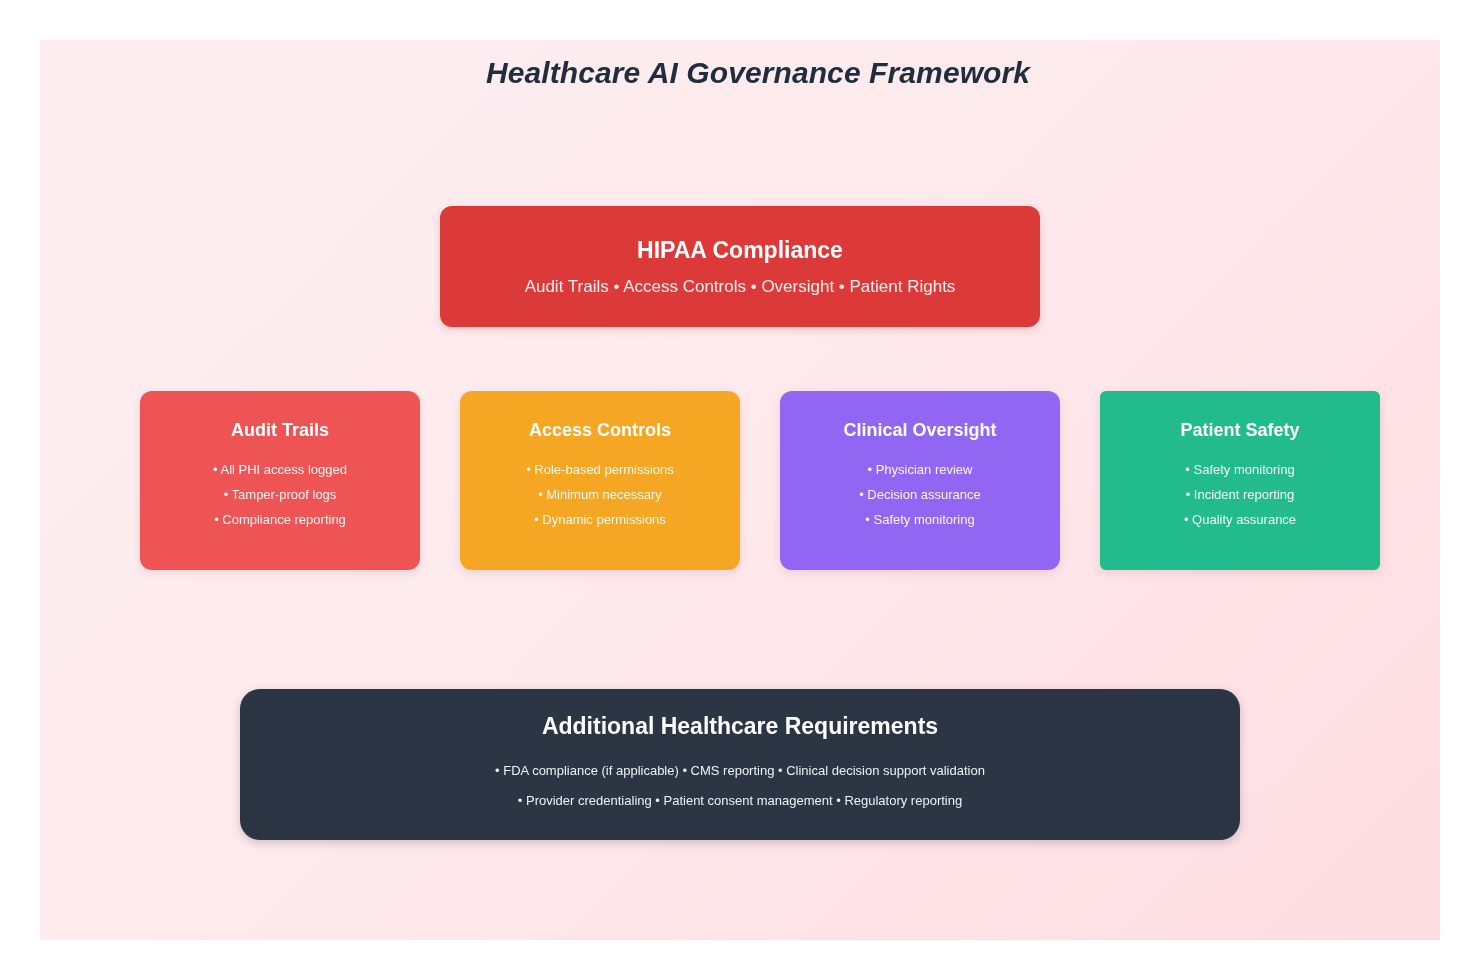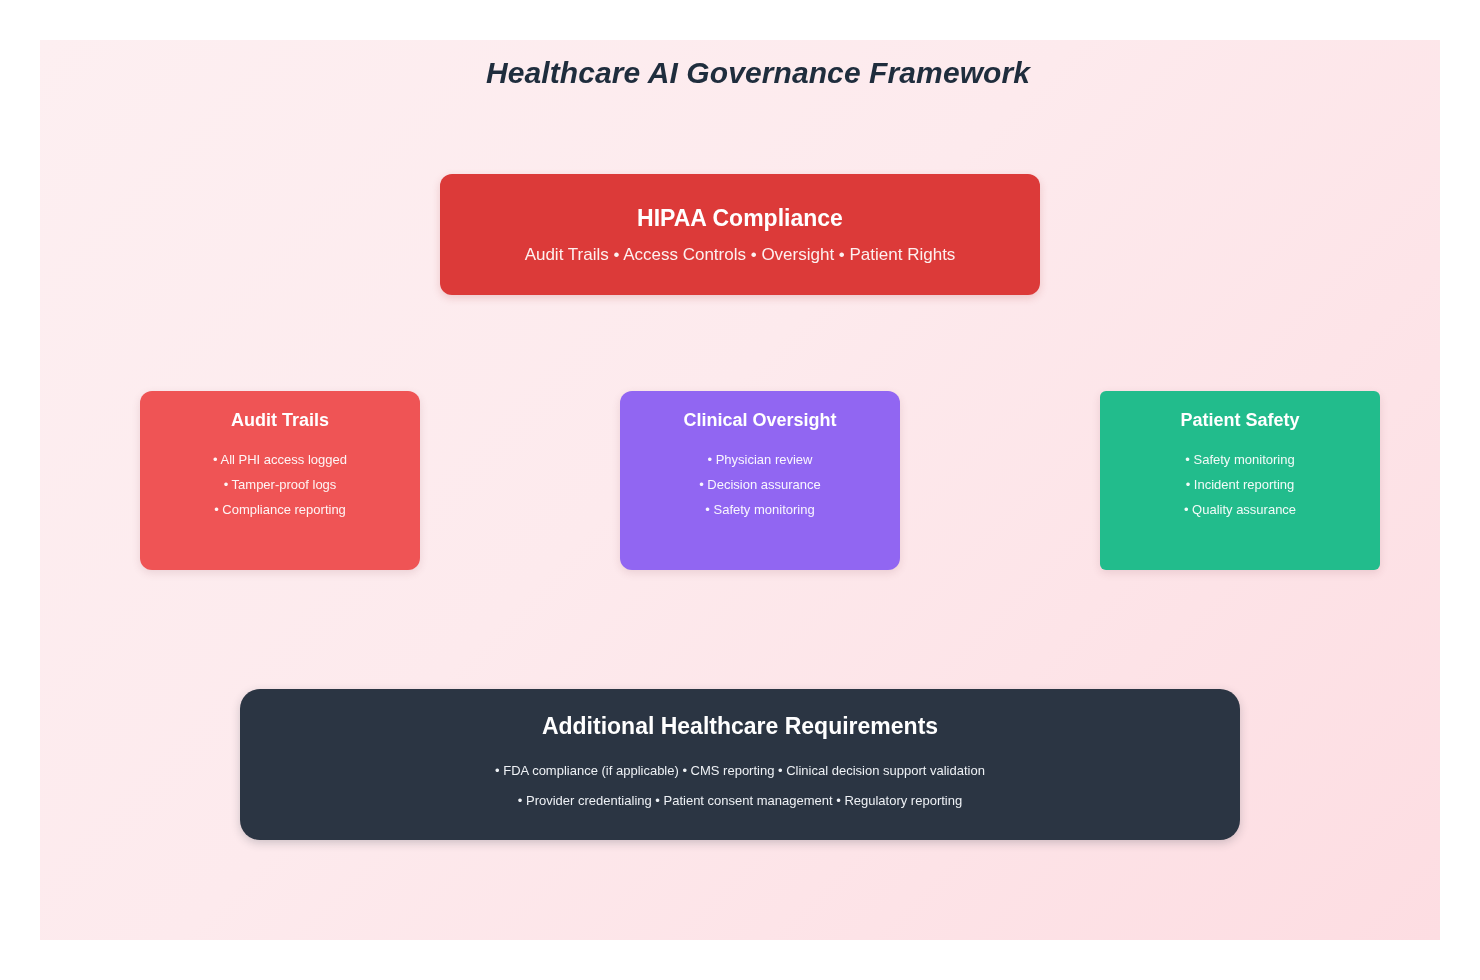--- a/index.html
+++ b/index.html
@@ -33,21 +33,21 @@
     font-weight: bold;
     color: #1f2d3d;
     letter-spacing: 0.1px;
     font-style: italic;
   }
 
   
   #hipaa-card {
     position: absolute;
     left: 400px;
-    top: 134px;
+    top: 166px;
     width: 600px;
     height: 121px;
     background: #dc3a39;
     border-radius: 12px;
     box-shadow: 0 3px 9px rgba(160, 40, 40, 0.18);
     display: flex;
     flex-direction: column;
     align-items: center;
     justify-content: center;
   }
@@ -73,21 +73,21 @@
     justify-content: space-between;
   }
   .pillar-card {
     width: 280px;
     height: 179px;
     border-radius: 12px;
     box-shadow: 0 3px 9px rgba(120, 60, 70, 0.14);
     display: flex;
     flex-direction: column;
     align-items: center;
-    padding-top: 19px;
+    padding-top: 29px;
     box-sizing: border-box;
   }
   .pillar-card .pillar-title {
     font-size: 18px;
     font-weight: bold;
     color: #ffffff;
     margin-bottom: 16px;
   }
   .pillar-card .pillar-item {
     font-size: 13px;
@@ -137,20 +137,26 @@
 
   <div id="pillar-row">
 
     <div class="pillar-card" style="background: rgb(239, 84, 85);">
       <div class="pillar-title">Audit Trails</div>
       <div class="pillar-item">• All PHI access logged</div>
       <div class="pillar-item">• Tamper-proof logs</div>
       <div class="pillar-item">• Compliance reporting</div>
     </div>
 
+    <div class="pillar-card" style="background: rgb(245, 166, 35);">
+      <div class="pillar-title">Access Controls</div>
+      <div class="pillar-item">• Role-based permissions</div>
+      <div class="pillar-item">• Minimum necessary</div>
+      <div class="pillar-item">• Dynamic permissions</div>
+    </div>
 
     <div class="pillar-card" style="background: rgb(145, 102, 242);">
       <div class="pillar-title">Clinical Oversight</div>
       <div class="pillar-item">• Physician review</div>
       <div class="pillar-item">• Decision assurance</div>
       <div class="pillar-item">• Safety monitoring</div>
     </div>
 
     <div class="pillar-card" style="background: rgb(34, 188, 140); border-radius: 6px;">
       <div class="pillar-title">Patient Safety</div>

